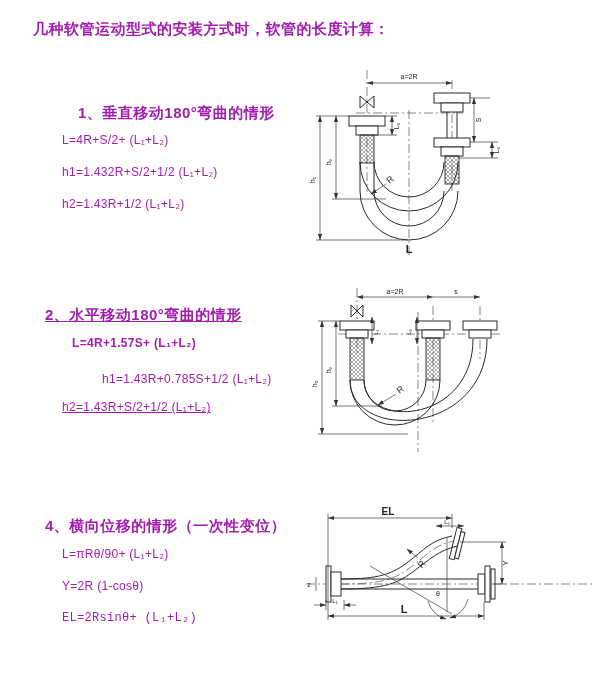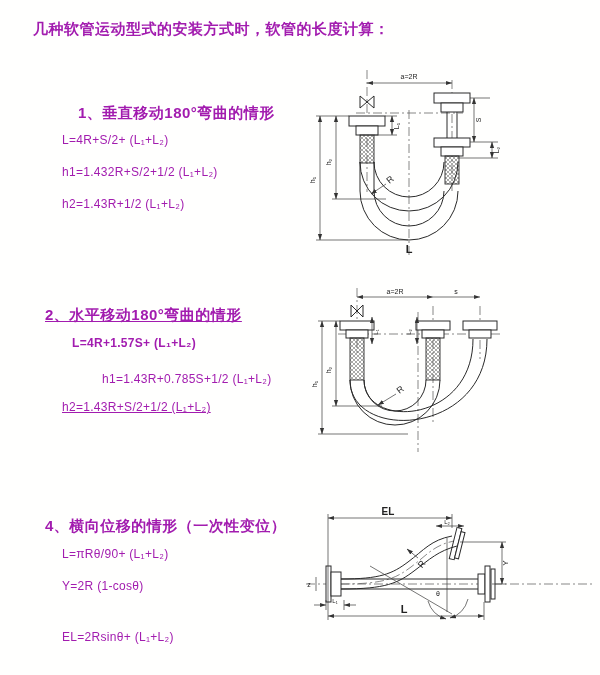--- a/index.html
+++ b/index.html
@@ -38,21 +38,21 @@
     <div class="sec-heading" style="left:45px;top:306px;text-decoration:underline;">2、水平移动180°弯曲的情形</div>
     <div class="formula" style="left:72px;top:336px;font-weight:bold;">L=4R+1.57S+ (L₁+L₂)</div>
     <div class="formula" style="left:62px;top:372px;margin-left:40px;">h1=1.43R+0.785S+1/2 (L₁+L₂)</div>
     <div class="formula" style="left:62px;top:400px;text-decoration:underline;">h2=1.43R+S/2+1/2 (L₁+L₂)</div>
   </div>
 
   <div>
     <div class="sec-heading" style="left:45px;top:517px;">4、横向位移的情形（一次性变位）</div>
     <div class="formula" style="left:62px;top:547px;">L=πRθ/90+ (L₁+L₂)</div>
     <div class="formula" style="left:62px;top:579px;">Y=2R (1-cosθ)</div>
-    <div class="formula" style="left:62px;top:630px;">EL=2Rsinθ+ (L₁+L₂)</div>
+    <div class="formula" style="left:62px;top:611px;font-family:Liberation Mono, monospace;">EL=2Rsinθ+ (L₁+L₂)</div>
   </div>
 
   <svg style="left:306px;top:66px;" width="286" height="196" viewBox="0 0 286 196">
     <defs>
       <pattern id="braid1" width="4" height="4" patternUnits="userSpaceOnUse">
         <path d="M0,4 L4,0 M0,0 L4,4" stroke="#555" stroke-width="0.5"></path>
       </pattern>
       <marker id="a1" markerWidth="9" markerHeight="8" refX="8.5" refY="4" orient="auto-start-reverse">
         <path d="M0,1 L9,4 L0,7 z" fill="#333"></path>
       </marker>

